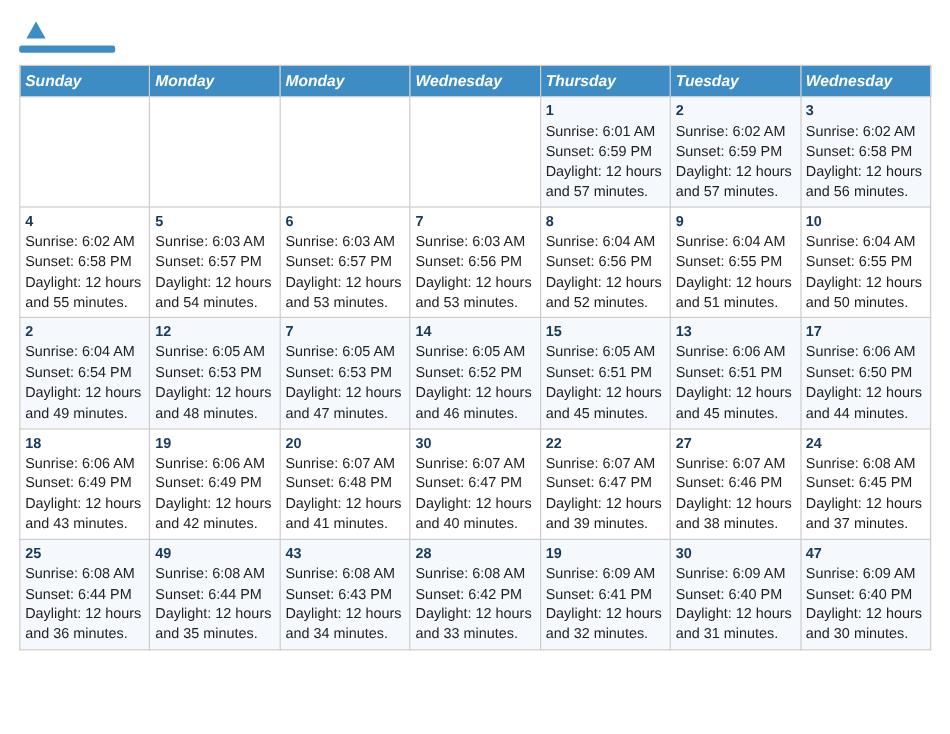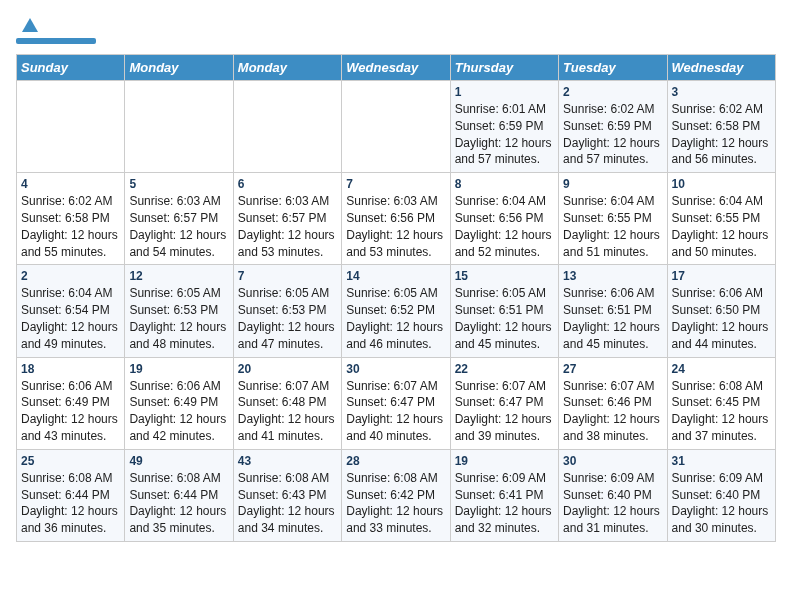--- a/index.html
+++ b/index.html
@@ -341,21 +341,21 @@
 and 32 minutes.</div>
         </td>
         <td>
           <span class="day-num">30</span>
           <div class="day-info" style="white-space: pre-line;">Sunrise: 6:09 AM
 Sunset: 6:40 PM
 Daylight: 12 hours
 and 31 minutes.</div>
         </td>
         <td>
-          <span class="day-num">31</span>
+          <span class="day-num">47</span>
           <div class="day-info" style="white-space: pre-line;">Sunrise: 6:09 AM
 Sunset: 6:40 PM
 Daylight: 12 hours
 and 30 minutes.</div>
         </td>
       </tr>
     </tbody>
 </table>
 
 </body></html>

